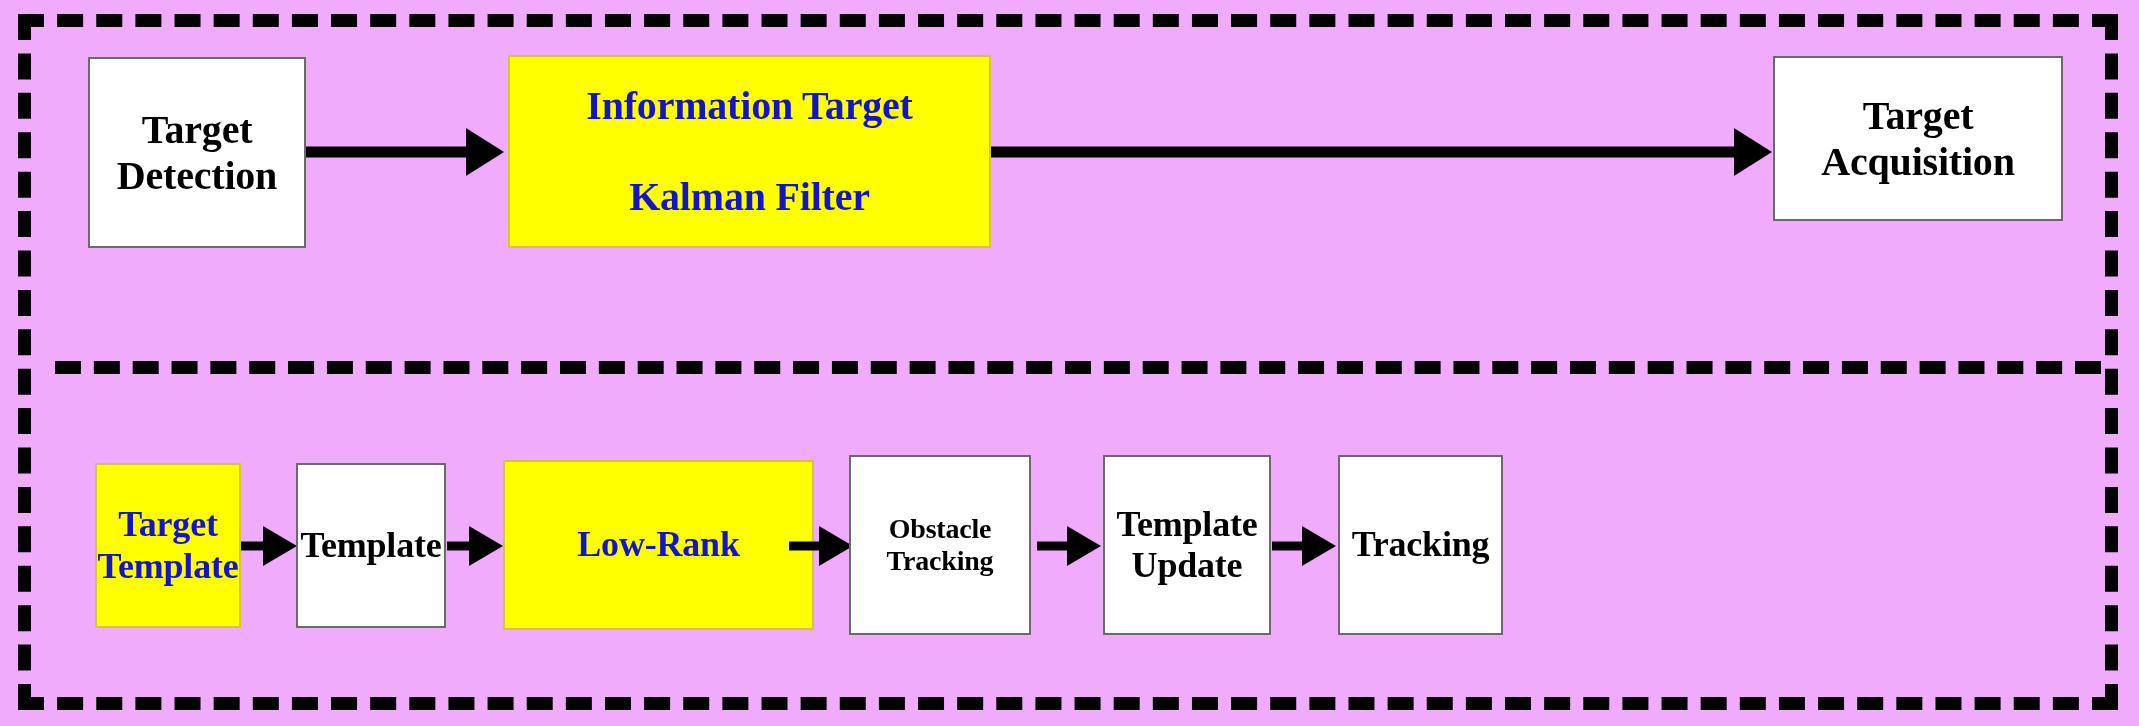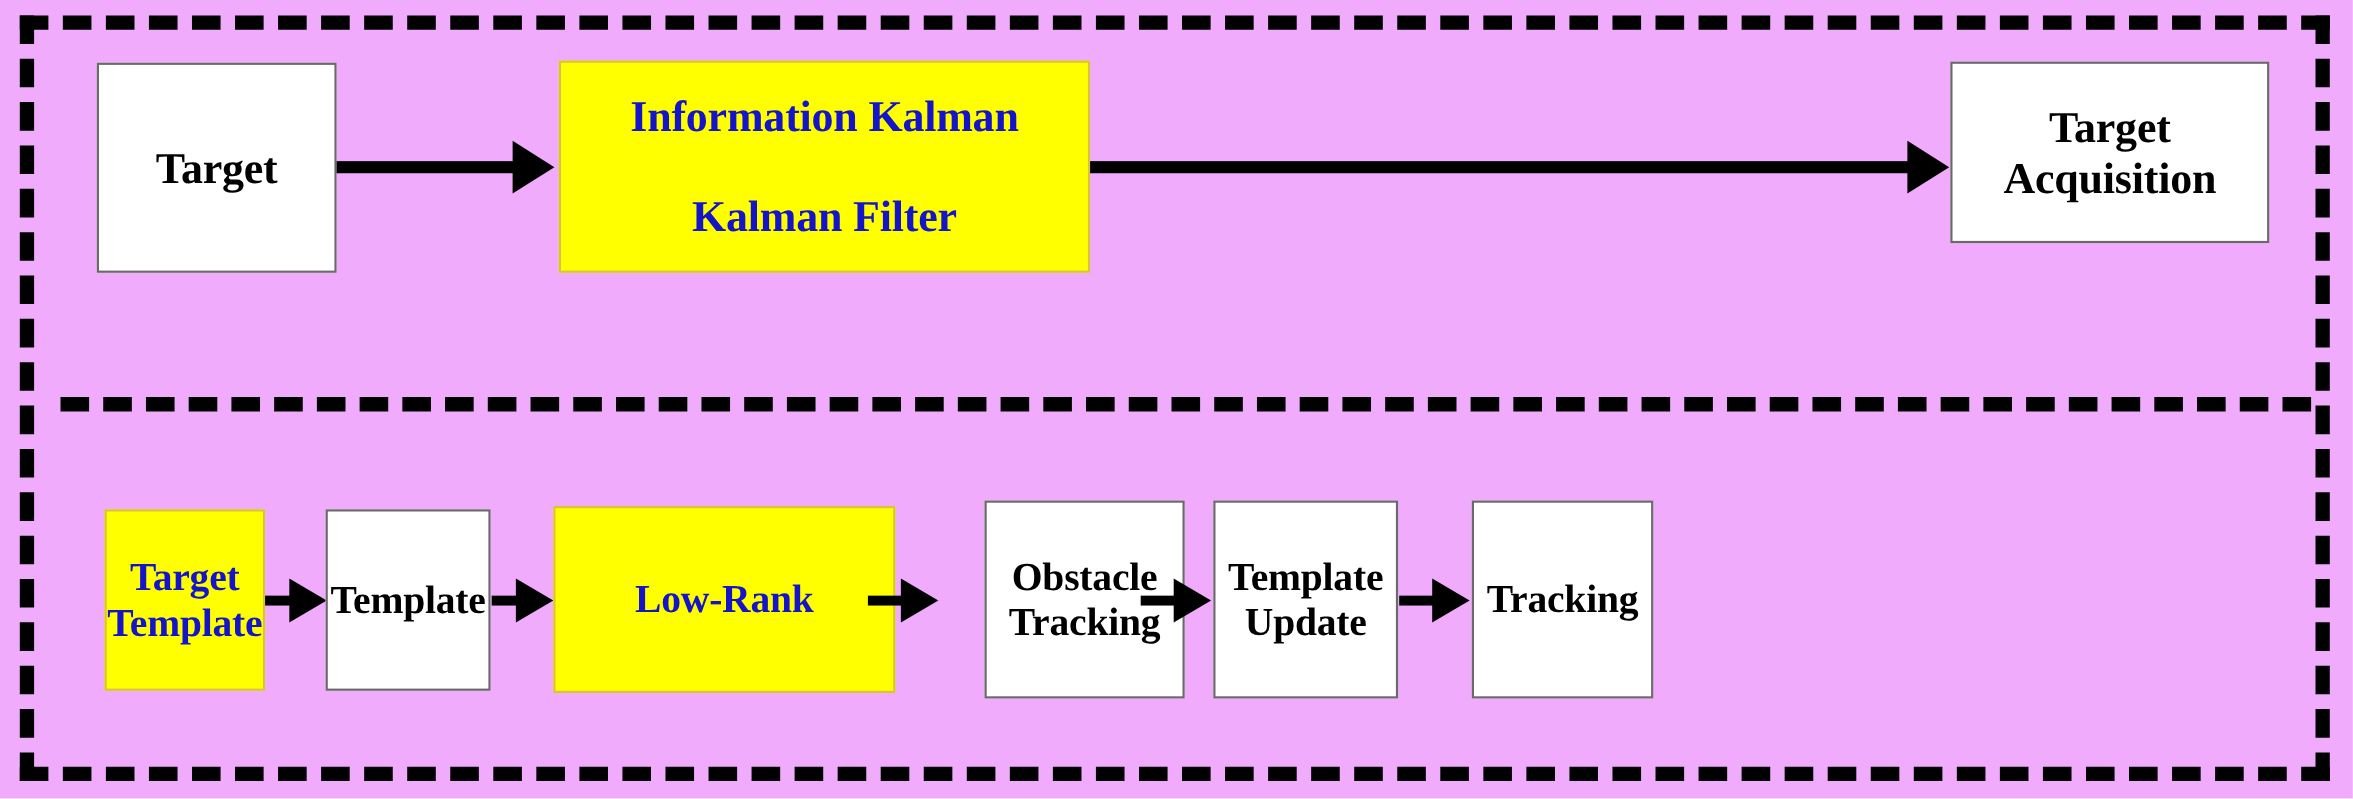--- a/index.html
+++ b/index.html
@@ -97,30 +97,30 @@
 </head>
 <body>
 
 <div id="canvas">
 
   <div class="outer-frame"></div>
 
   <div class="divider"></div>
 
   <div class="box plain" style="left:88px; top:57px; width:218px; height:191px; font-size:40px;">
-    <span class="txt"><span>Target</span><br></span>
+    <span class="txt"><span>Target</span><br><span>Detection</span></span>
   </div>
 
   <div class="arrow" style="left:306px; top:152px; width:200px;">
     <div class="shaft" style="width:162px;"></div>
     <div class="head" style="left:160px;"></div>
   </div>
 
   <div class="box hl" style="left:508px; top:55px; width:483px; height:193px; font-size:40px;">
-    <span class="txt"><span>Information Kalman</span><br><br><span>Kalman Filter</span></span>
+    <span class="txt"><span>Information Target</span><br><br><span>Kalman Filter</span></span>
   </div>
 
   <div class="arrow" style="left:991px; top:152px; width:783px;">
     <div class="shaft" style="width:745px;"></div>
     <div class="head" style="left:743px;"></div>
   </div>
 
   <div class="box plain" style="left:1773px; top:56px; width:290px; height:165px; font-size:40px;">
     <span class="txt"><span>Target</span><br><span>Acquisition</span></span>
   </div>
@@ -145,21 +145,21 @@
 
   <div class="box hl" style="left:503px; top:460px; width:311px; height:170px; font-size:36px;">
     <span class="txt"><span>Low-Rank</span><br></span>
   </div>
 
   <div class="arrow thin" style="left:789px; top:546px; width:65px;">
     <div class="shaft" style="width:32px;"></div>
     <div class="head" style="left:30px;"></div>
   </div>
 
-  <div class="box plain" style="left:895px; top:455px; width:182px; height:180px; font-size:36px;">
+  <div class="box plain" style="left:849px; top:455px; width:182px; height:180px; font-size:28px;">
     <span class="txt"><span>Obstacle</span><br><span>Tracking</span></span>
   </div>
 
   <div class="arrow thin" style="left:1037px; top:546px; width:65px;">
     <div class="shaft" style="width:32px;"></div>
     <div class="head" style="left:30px;"></div>
   </div>
 
   <div class="box plain" style="left:1103px; top:455px; width:168px; height:180px; font-size:36px;">
     <span class="txt"><span>Template</span><br><span>Update</span></span>

